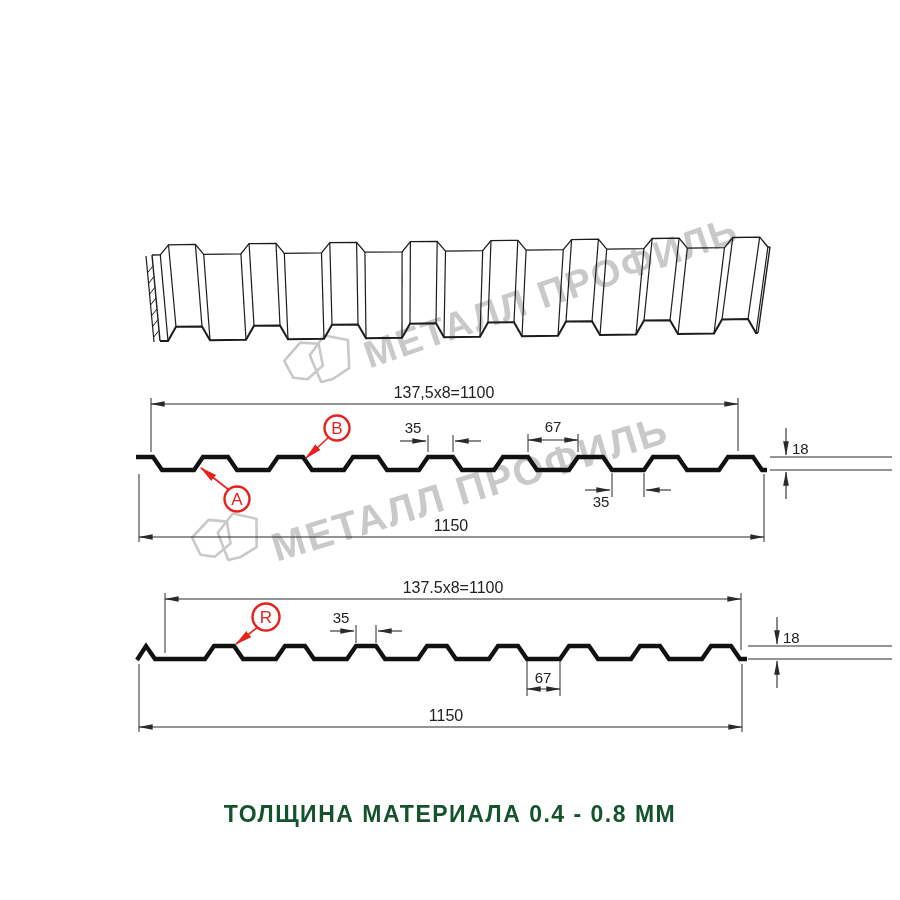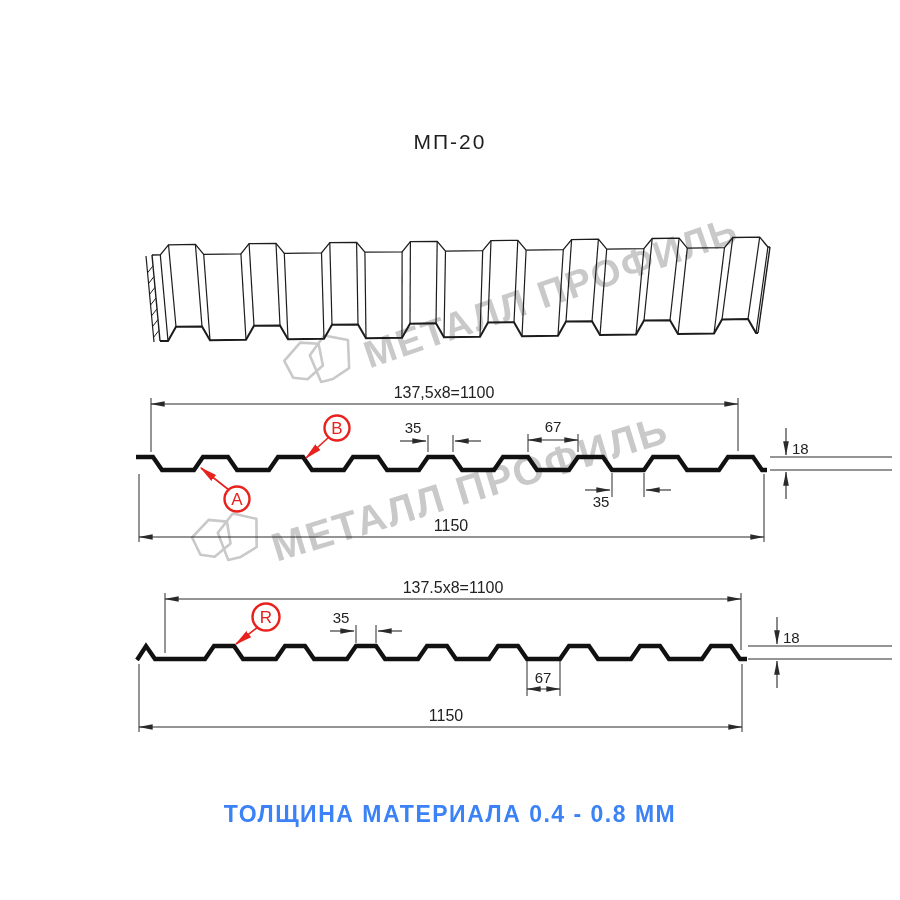--- a/index.html
+++ b/index.html
@@ -4,39 +4,38 @@
 <style>
   :root{ --accent:#e8211d; --ink:#1c1c1c; --dim:#2a2a2a; --wm:#c9c9c9; }
   html,body{margin:0;padding:0;background:#fff;}
   #page{position:relative;width:900px;height:900px;background:#fff;overflow:hidden;
         font-family:"Liberation Sans",sans-serif;}
   .title{position:absolute;top:76px;left:0;width:900px;text-align:center;
          font-size:46px;font-weight:bold;letter-spacing:2px;color:#0d0d0d;}
   .subtitle{position:absolute;top:130px;left:0;width:900px;text-align:center;
          font-size:21px;font-weight:400;letter-spacing:2px;color:#1e1e1e;}
   .footer{position:absolute;top:801px;left:0;width:900px;text-align:center;
-         font-size:23px;font-weight:bold;letter-spacing:1.5px;color:#3b82f6;}
+         font-size:23px;font-weight:bold;letter-spacing:1.5px;color:#14532d;}
   svg{position:absolute;left:0;top:0;}
   svg text{font-family:"Liberation Sans",sans-serif;fill:#222;}
   .dimtxt{font-size:16px;}
   .dimtxt2{font-size:15px;}
   .lbltxt{font-size:17px;font-weight:500;fill:var(--accent);}
   .dimline{stroke:var(--dim);stroke-width:1.1;fill:none;}
   .extline{stroke:var(--dim);stroke-width:1;fill:none;}
   .redline{stroke:var(--accent);stroke-width:1.6;fill:none;}
   .redcirc{stroke:var(--accent);stroke-width:2.4;fill:none;}
   .wmtxt{font-weight:bold;letter-spacing:2px;fill:var(--wm);}
   .wmshape{fill:none;stroke:var(--wm);stroke-width:2.6;stroke-linejoin:round;}
 </style>
 </head>
 <body>
 
 <div id="page">
 
-  <div class="subtitle">МП-20</div>
 
   <svg width="900" height="900" viewBox="0 0 900 900">
     <defs>
       <marker id="arw" viewBox="0 0 12 6" refX="11.5" refY="3" markerWidth="13" markerHeight="6.5" orient="auto-start-reverse">
           <path d="M0,0.6 L12,3 L0,5.4 Z" fill="#2a2a2a"></path>
         </marker>
       <marker id="arwr" viewBox="0 0 12 6" refX="11" refY="3" markerWidth="11" markerHeight="6" orient="auto-start-reverse">
           <path d="M0,0.4 L12,3 L0,5.6 Z" fill="#e8211d"></path>
         </marker>
       <g id="mp-logo">

